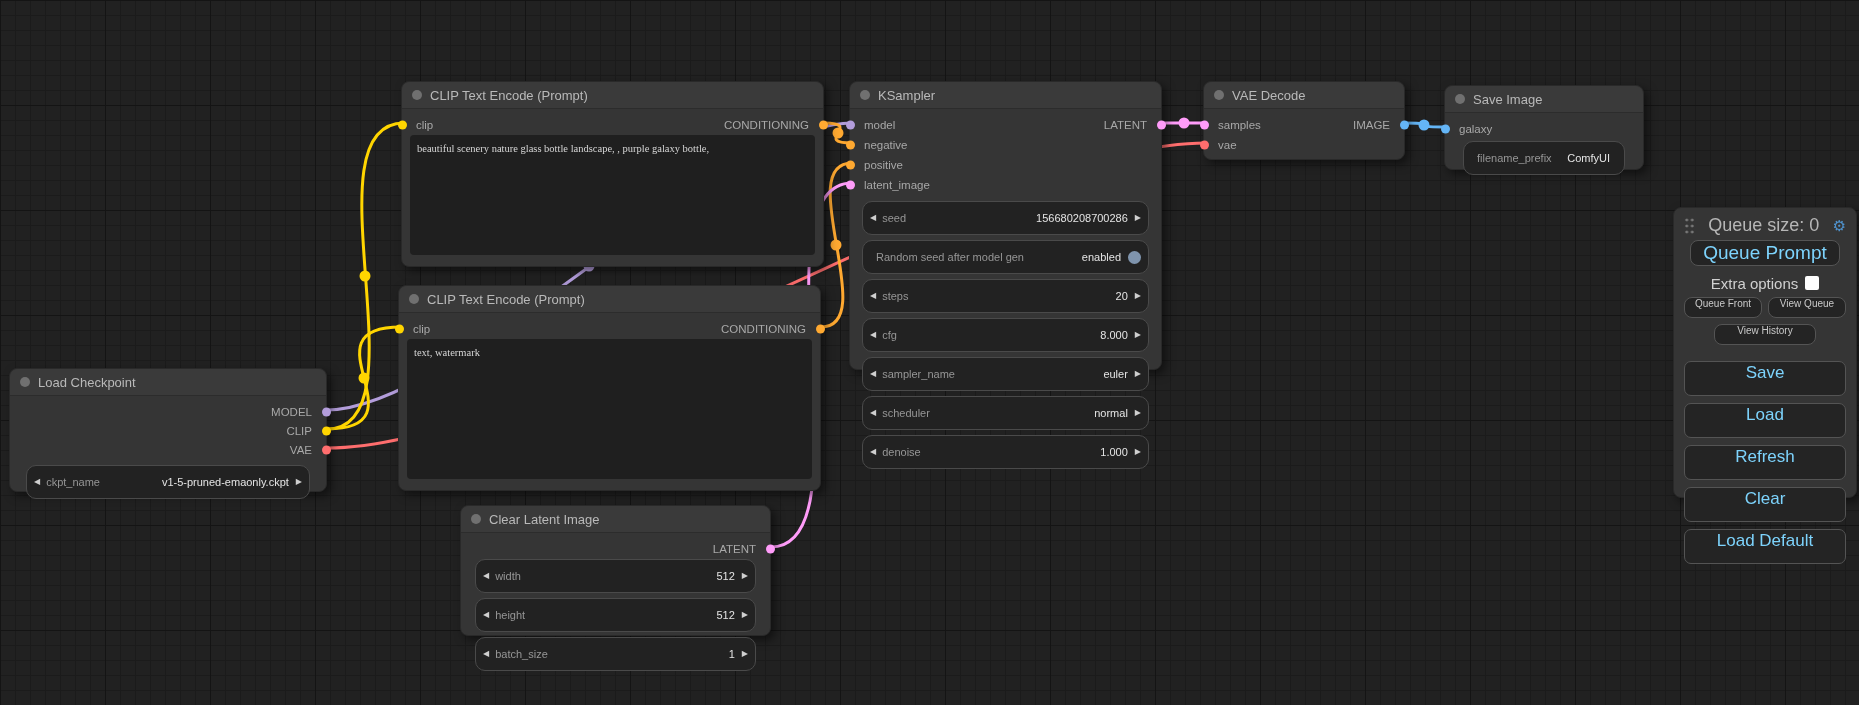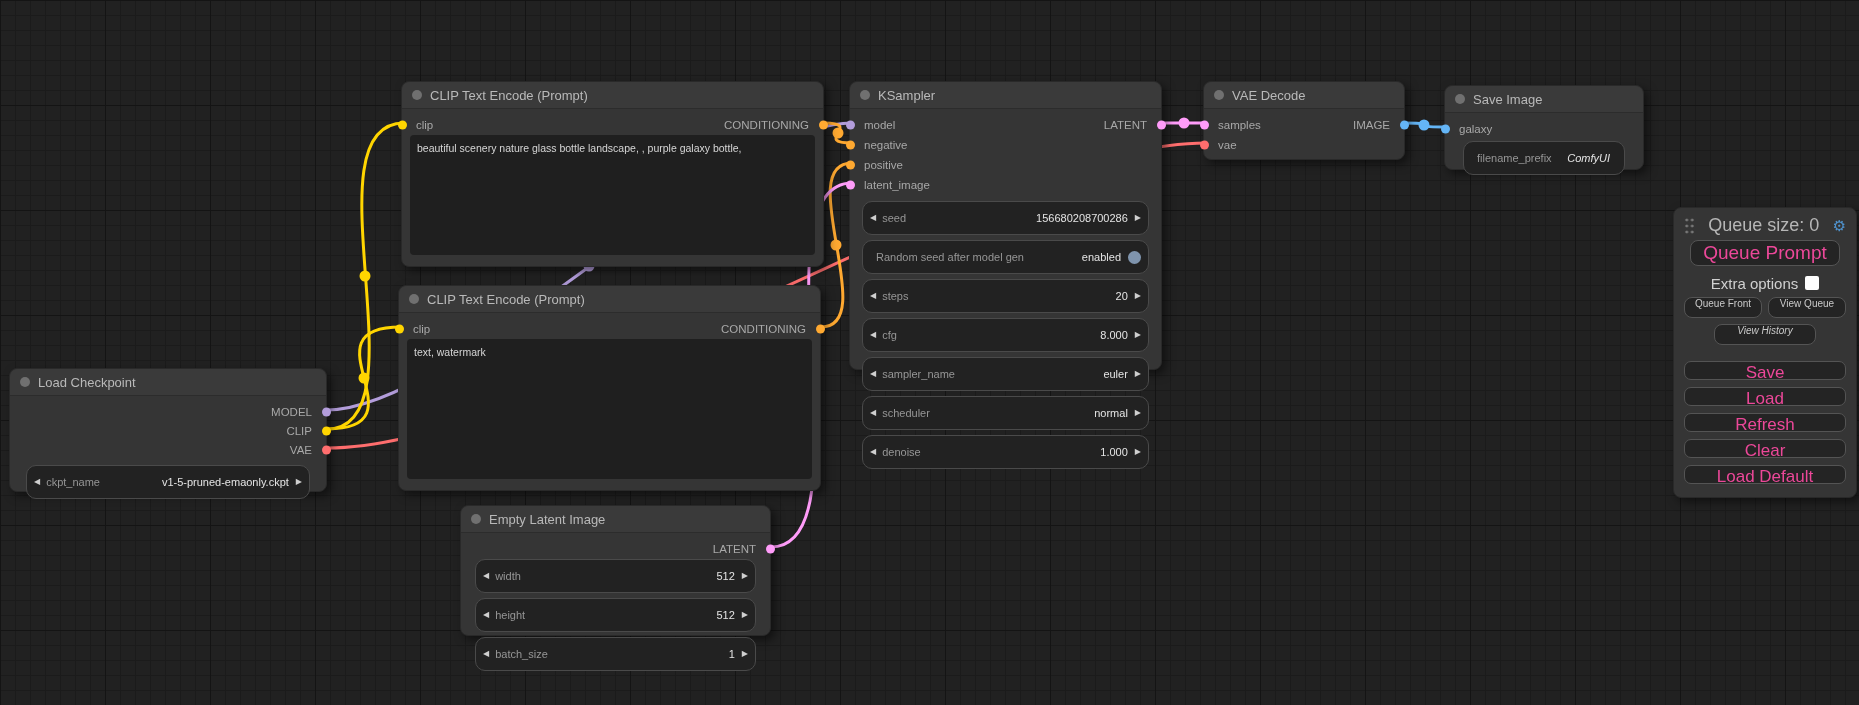--- a/index.html
+++ b/index.html
@@ -32,25 +32,25 @@
   .sdot.in{left:-4.5px;} .sdot.out{right:-4.5px;}
   .inlabel{padding-left:14px;}
   .outlabel{margin-left:auto;padding-right:14px;}
   .widget{
     display:flex;align-items:center;height:19px;background:#222;border:1px solid #4a4a4a;
     border-radius:10px;font-size:11px;padding:16px 7px;margin:0 12px 5px;box-sizing:border-box;
   }
   .warr{font-size:8px;color:#cfcfcf;line-height:1;flex:0 0 auto;}
   .wlabel{margin-left:6px;color:#969696;white-space:nowrap;}
   .wvalue{margin-left:auto;margin-right:7px;color:#e4e4e4;white-space:nowrap;}
-  .wvalue.noarr{font-style:italic;}
+  .wvalue.noarr{}
   .toggle{width:13px;height:13px;border-radius:50%;flex:0 0 auto;}
   .prompt{
     margin:0 8px;background:#1f1f1f;border-radius:4px;color:#d6d6d6;
-    font-family:Liberation Sans, sans-serif;font-size:10.5px;line-height:1.65;
+    font-family:Liberation Serif, serif;font-size:10.5px;line-height:1.65;
     padding:5px 7px;box-sizing:border-box;overflow:hidden;white-space:pre-wrap;
   }
   
   #node-load-checkpoint{left:9px;top:368px;width:318px;height:124px;}
   #node-clip-positive{left:401px;top:81px;width:423px;height:186px;}
   #node-clip-negative{left:398px;top:285px;width:423px;height:206px;}
   #node-empty-latent{left:460px;top:505px;width:311px;height:131px;}
   #node-ksampler{left:849px;top:81px;width:313px;height:289px;}
   #node-vae-decode{left:1203px;top:81px;width:202px;height:79px;}
   #node-save-image{left:1444px;top:85px;width:200px;height:85px;}
@@ -63,28 +63,28 @@
   
   .qpanel{
     position:absolute;left:1673px;top:207px;width:184px;height:291px;background:#353535;
     border:1px solid #292929;border-radius:8px;box-shadow:4px 4px 10px rgba(0,0,0,.5);
     z-index:3;box-sizing:border-box;
   }
   .qheader{display:flex;align-items:center;height:28px;padding:6px 10px 0;box-sizing:border-box;}
   .drag{width:11px;height:17px;background-image:radial-gradient(circle,#777 1.2px,transparent 1.7px);background-size:5.5px 6px;}
   .qsize{flex:1;text-align:center;color:#b6b6b6;font-size:18px;}
   .gear{font-size:15px;line-height:1;}
-  .qbtn{background:#242424;border:1px solid #545454;color:#ec4899;text-align:center;box-sizing:border-box;}
+  .qbtn{background:#242424;border:1px solid #545454;color:#7dd3fc;text-align:center;box-sizing:border-box;}
   .qbtn-main{display:block;margin:4px auto 0;width:150px;height:26px;border-radius:8px;font-size:19px;line-height:24px;}
   .extra{display:flex;justify-content:center;align-items:center;gap:7px;margin-top:9px;height:16px;color:#d0d0d0;font-size:15px;}
   .chk{width:14px;height:14px;background:#fdfdfd;border-radius:2px;}
   .qsmallrow{display:flex;gap:6px;margin:6px 10px 0;}
   .qbtn-s{flex:1;height:21px;border-radius:8px;font-size:10px;line-height:12px;color:#c9c9c9;}
-  .qhist{display:block;width:102px;margin:6px auto 0;flex:none;font-style:italic;}
-  .qbtn-b{display:block;margin:7px auto 0;width:162px;height:19px;border-radius:7px;font-size:17px;line-height:21px;}
+  .qhist{display:block;width:102px;margin:6px auto 0;flex:none;}
+  .qbtn-b{display:block;margin:7px auto 0;width:162px;height:35px;border-radius:7px;font-size:17px;line-height:21px;}
   .qbtn-b.first{margin-top:16px;}
 </style>
 </head>
 <body>
 
 <svg id="wires" width="1859" height="705">
   <path d="M327,410 C457,410 722,123 852,123" fill="none" stroke-width="3" stroke="#b39ddb"></path>
   <path d="M327,429 C427,429 304,123 404,123" fill="none" stroke-width="3" stroke="#ffd500"></path>
   <path d="M327,429 C427,429 301,327 401,327" fill="none" stroke-width="3" stroke="#ffd500"></path>
   <path d="M327,448 C547,448 986,143 1206,143" fill="none" stroke-width="3" stroke="#ff6e6e"></path>
@@ -160,21 +160,21 @@
       <span class="outlabel">CONDITIONING</span>
       <span class="sdot out" style="background-color: rgb(255, 169, 49);"></span>
     </div>
     <div class="prompt">text, watermark</div>
   </div>
 </div>
 
 <div class="node" id="node-empty-latent">
   <div class="ntitle">
     <span class="tdot" style="background-color: rgb(112, 112, 112);"></span>
-    <span>Empty Latent Image</span>
+    <span>Clear Latent Image</span>
   </div>
   <div class="nbody">
     <div class="row h20">
       <span class="outlabel">LATENT</span>
       <span class="sdot out" style="background-color: rgb(255, 156, 249);"></span>
     </div>
     <div class="widget">
       <span class="warr">◀</span>
       <span class="wlabel">width</span>
       <span class="wvalue">512</span>

